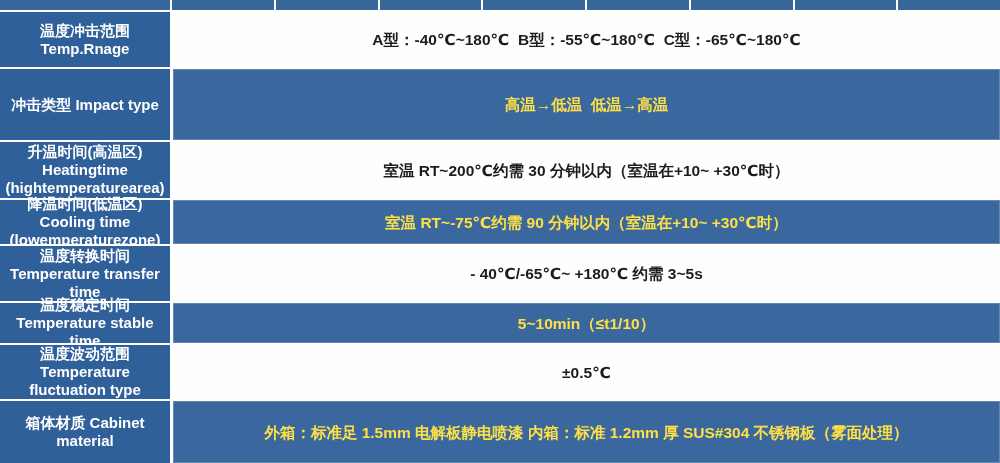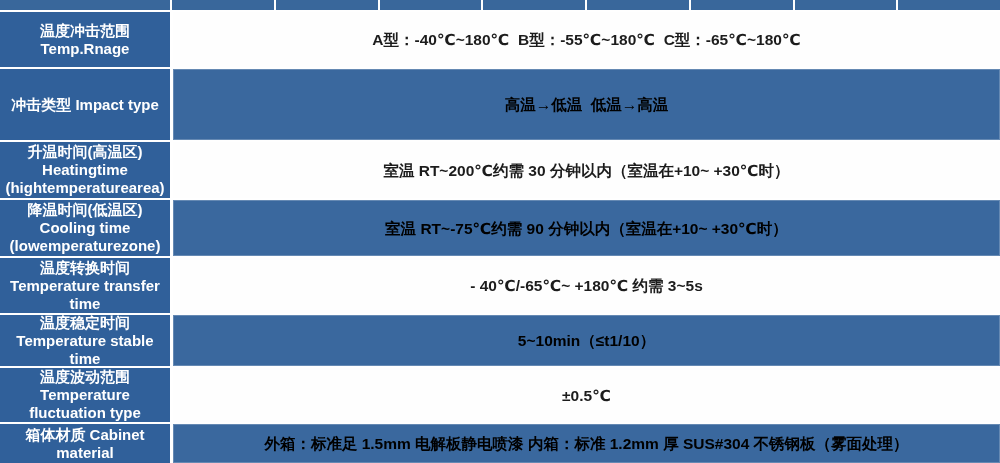--- a/index.html
+++ b/index.html
@@ -31,23 +31,23 @@
     background: #39679b;
   }
   .row {
     display: flex;
     gap: 3px;
     flex: 0 0 auto;
   }
   .row.r1 { height: 55px; }
   .row.r2 { height: 71px; }
   .row.r3 { height: 56px; }
-  .row.r4 { height: 56px; }
+  .row.r4 { height: 44px; }
   .row.r5 { height: 55px; }
-  .row.r6 { height: 51px; }
+  .row.r6 { height: 40px; }
   .row.r7 { height: 54px; }
   .row.r8 { height: 50px; flex: 1 1 auto; }
   .hcell {
     flex: 0 0 170px;
     background: #30609a;
     color: #ffffff;
     display: flex;
     align-items: center;
     justify-content: center;
     text-align: center;
@@ -65,21 +65,21 @@
     text-align: center;
     white-space: pre-wrap;
     font-size: 15.5px;
     line-height: 19px;
     padding: 2px 8px;
     box-sizing: border-box;
   }
   .vcell.white { background: #fefefe; color: #1c1c1c; }
   .vcell.blue  {
     background: #3a689e;
-    color: #000000;
+    color: #fde047;
     box-shadow: inset 0 0 0 1px rgba(255,255,255,0.22);
   }
 </style>
 </head>
 <body>
 
 <div class="page">
 
   <div class="top-strip">
     <div class="strip-head"></div>

